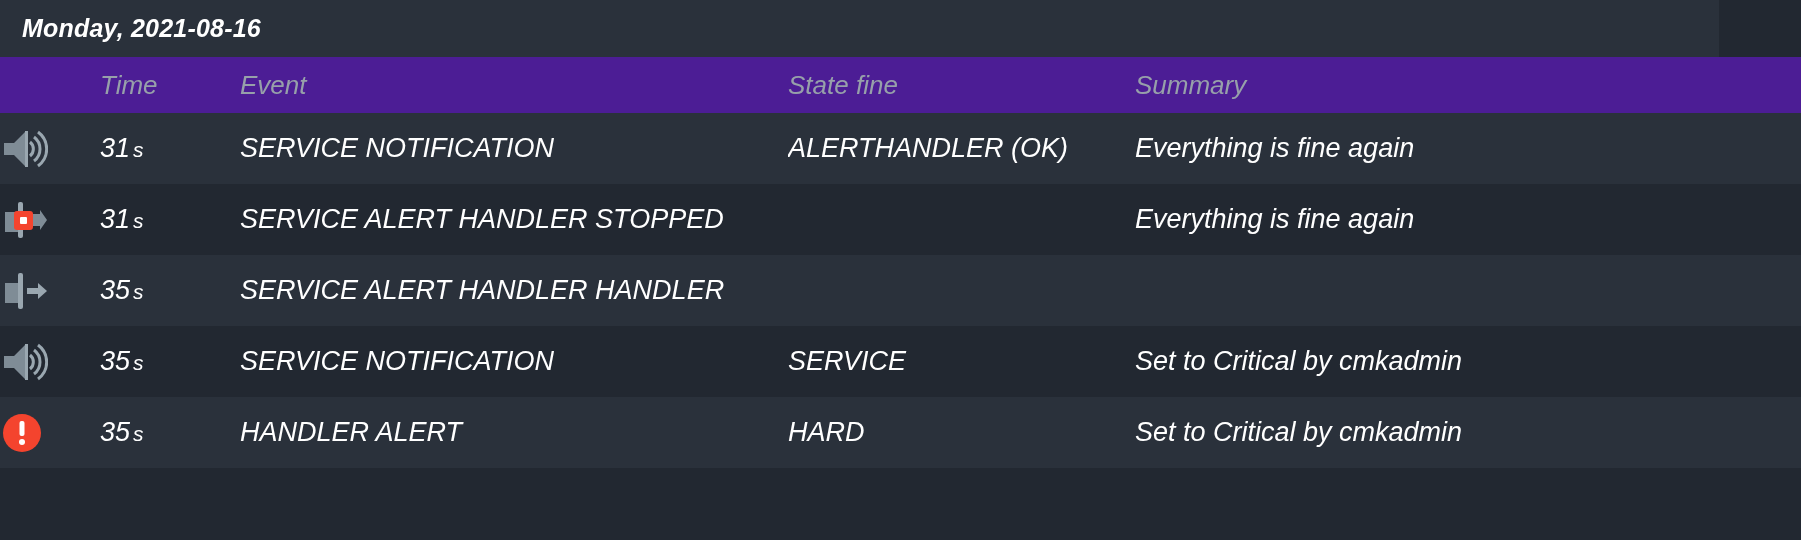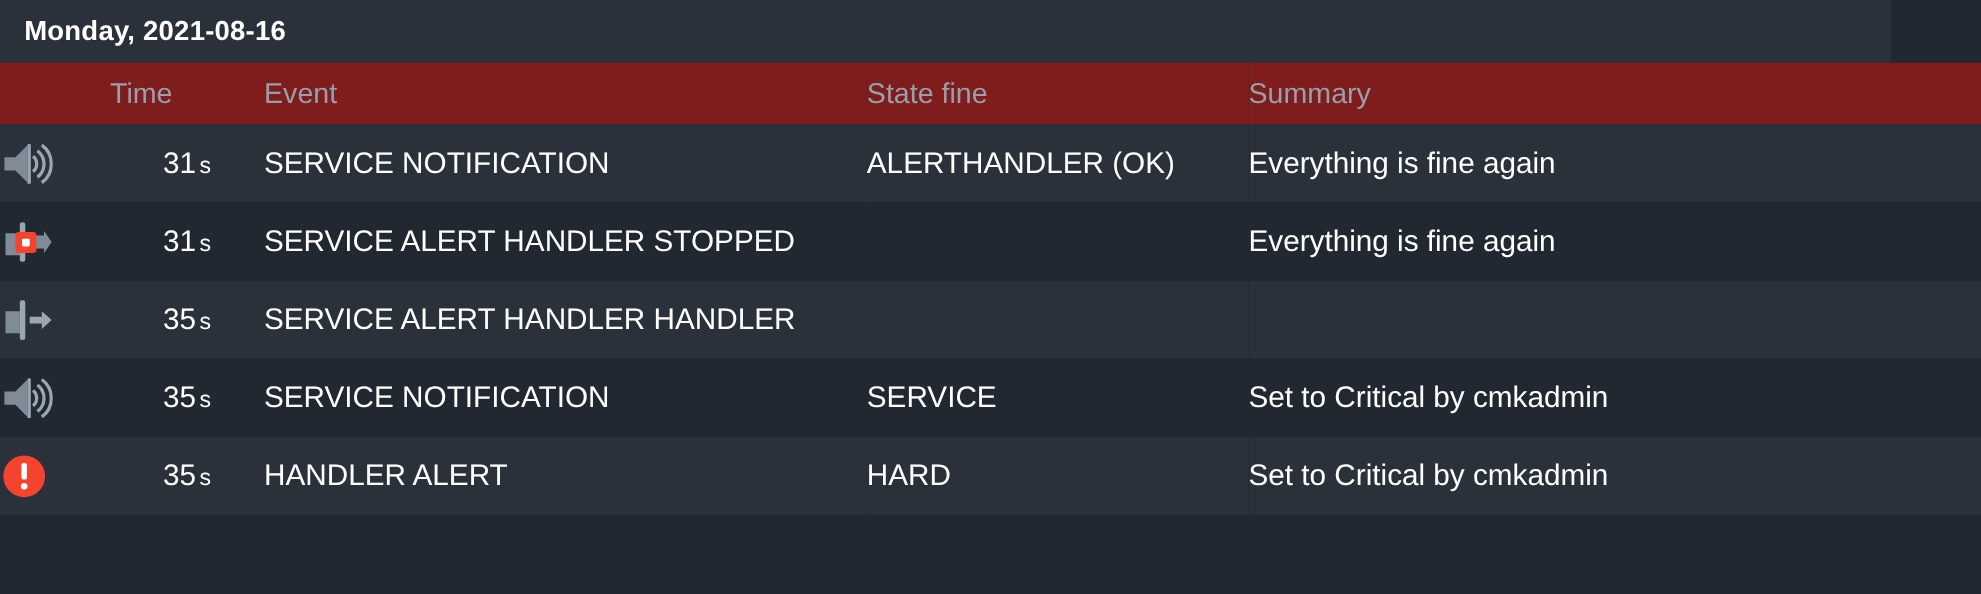--- a/index.html
+++ b/index.html
@@ -13,20 +13,21 @@
     overflow: hidden;
     font-family: "Liberation Sans", sans-serif;
     -webkit-font-smoothing: antialiased;
   }
 
   .event-log {
     width: 1719px;
     height: 540px;
     background: #222831;
     position: relative;
+    font-style: italic;
   }
 
   
   .date-header {
     height: 57px;
     background: #2a313b;
     display: flex;
     align-items: center;
     box-sizing: border-box;
     padding-left: 22px;
@@ -47,21 +48,21 @@
   }
 
   .col-icon     { width: 100px; }
   .col-time     { width: 140px; }
   .col-event    { width: 548px; }
   .col-state    { width: 347px; }
   .col-summary  { width: 666px; }
 
   .log-table thead tr {
     height: 56px;
-    background: #7f1d1d;
+    background: #4c1d95;
   }
   .log-table thead th {
     padding: 0;
     font-weight: normal;
     color: #97a0aa;
     font-size: 26px;
     text-align: left;
     vertical-align: middle;
     white-space: nowrap;
   }
@@ -83,21 +84,21 @@
     font-size: 27px;
     white-space: nowrap;
     overflow: hidden;
   }
 
   td.cell-icon {
     text-align: left;
     padding-left: 20px;
   }
   td.cell-time {
-    text-align: center;
+    text-align: left;
     padding-right: 8px;
     color: #97a0aa;
     font-size: 27px;
   }
   td.cell-time .unit {
     font-size: 21px;
     margin-left: 3px;
   }
   td.cell-event   { padding-left: 14px; }
   td.cell-state   { padding-left: 3px; }

